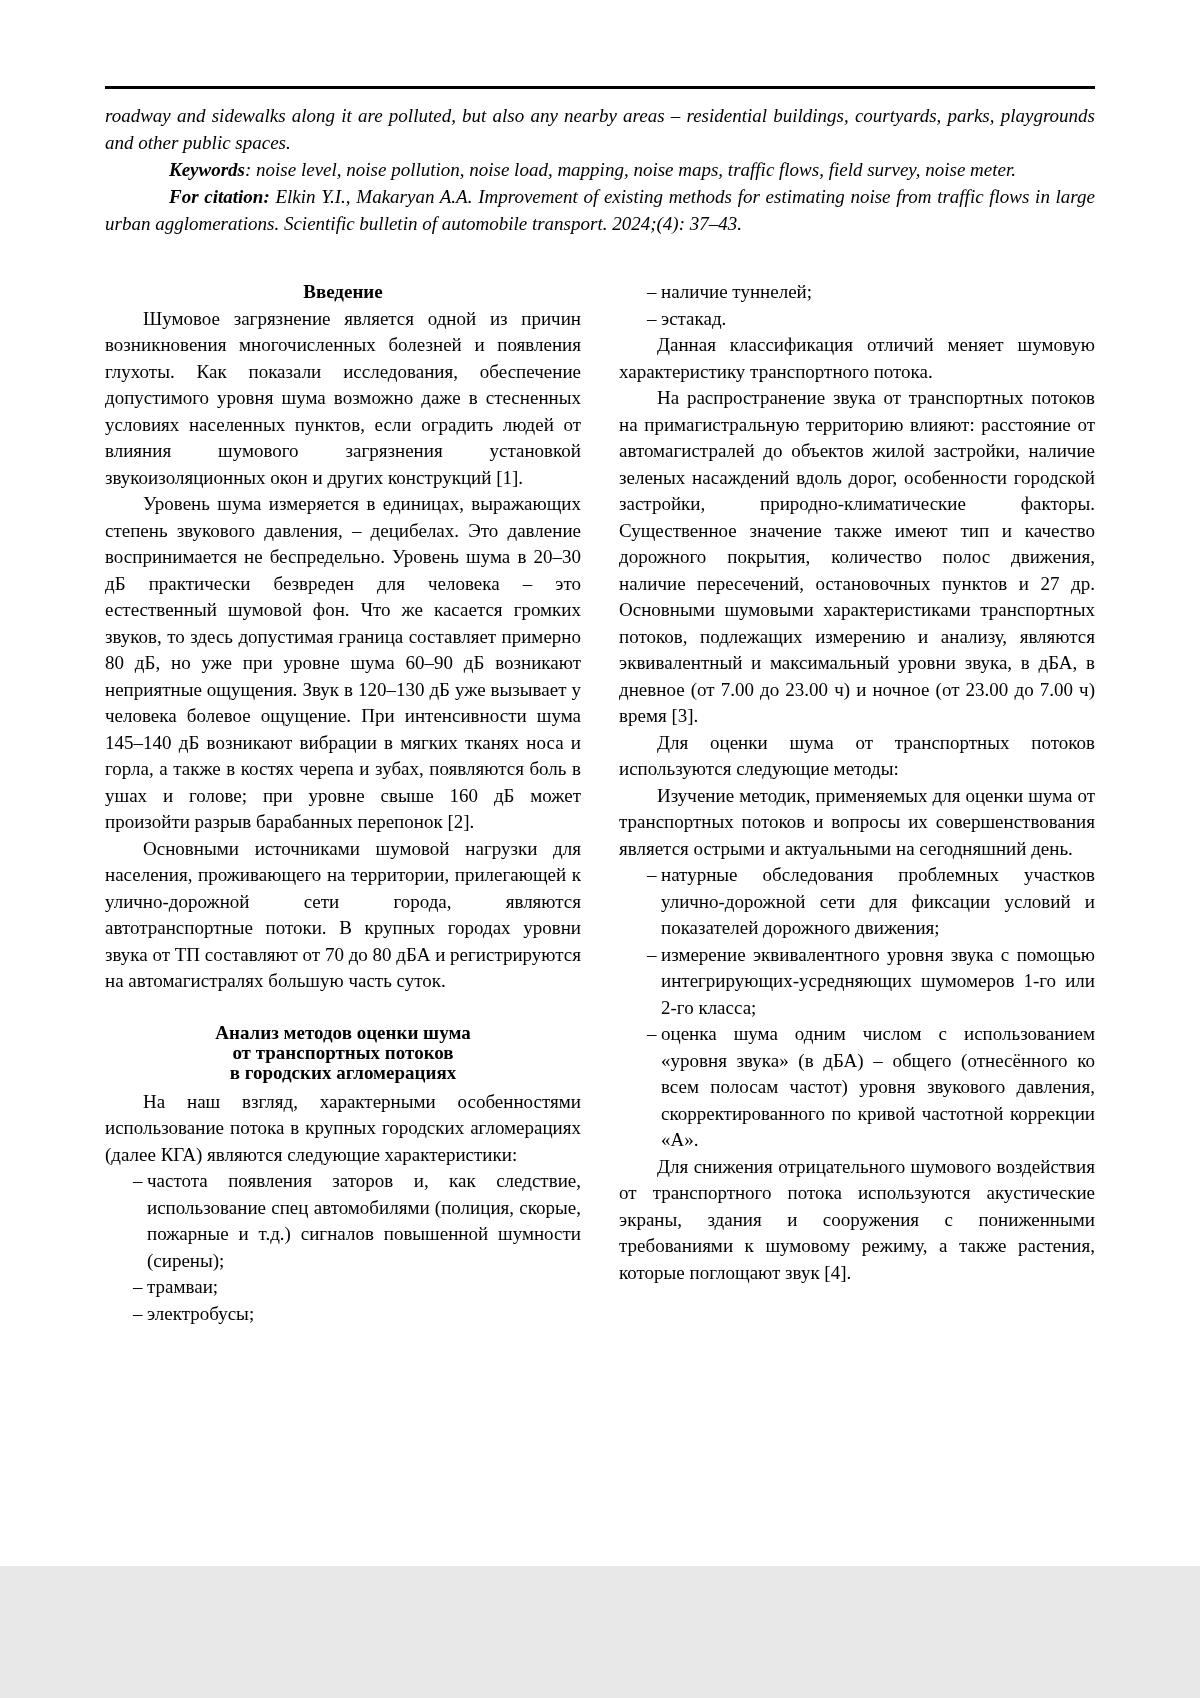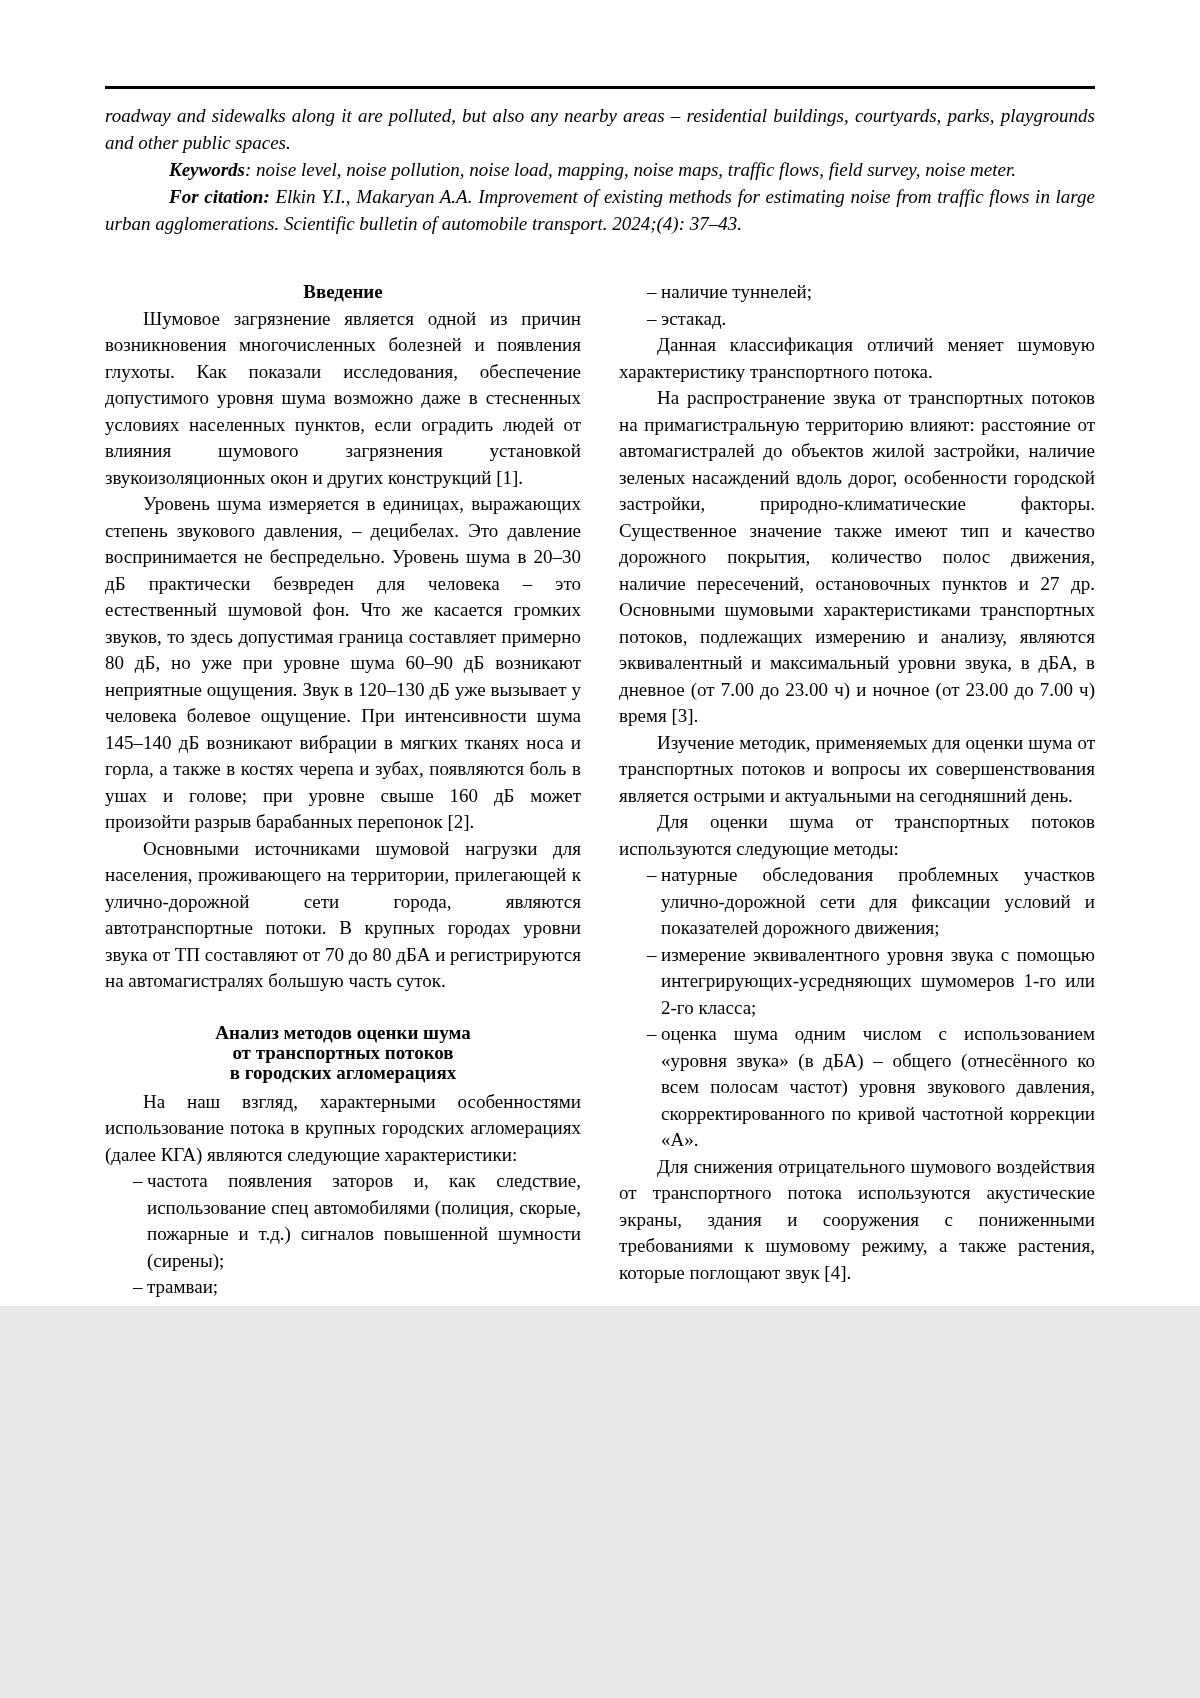--- a/index.html
+++ b/index.html
@@ -1,19 +1,19 @@
 <!DOCTYPE html>
 <html lang="ru"><head>
 <meta charset="utf-8">
 <style>
   * { margin: 0; padding: 0; box-sizing: border-box; }
   html, body { background: #e8e8e8; }
   .page {
     width: 1200px;
-    height: 1306px;
+    height: 1566px;
     margin: 0 auto;
     background: #ffffff;
     position: relative;
     font-family: "Liberation Serif", serif;
     color: #000;
     padding: 86px 105px 0 105px;
     overflow: hidden;
   }
   .top-rule {
     border-top: 3px solid #000;
@@ -122,22 +122,22 @@
         <span class="marker">–</span>
         <div class="li-text">наличие туннелей;</div>
       </div>
       <div class="li">
         <span class="marker">–</span>
         <div class="li-text">эстакад.</div>
       </div>
 
       <p class="ind">Данная классификация отличий меняет шумовую характеристику транспортного потока.</p>
       <p class="ind">На распространение звука от транспортных потоков на примагистральную территорию влияют: расстояние от автомагистралей до объектов жилой застройки, наличие зеленых насаждений вдоль дорог, особенности городской застройки, природно-климатические факторы. Существенное значение также имеют тип и качество дорожного покрытия, количество полос движения, наличие пересечений, остановочных пунктов и 27 др. Основными шумовыми характеристиками транспортных потоков, подлежащих измерению и анализу, являются эквивалентный и максимальный уровни звука, в дБА, в дневное (от 7.00 до 23.00 ч) и ночное (от 23.00 до 7.00 ч) время [3].</p>
+      <p class="ind">Для оценки шума от транспортных потоков используются следующие методы:</p>
       <p class="ind">Изучение методик, применяемых для оценки шума от транспортных потоков и вопросы их совершенствования является острыми и актуальными на сегодняшний день.</p>
-      <p class="ind">Для оценки шума от транспортных потоков используются следующие методы:</p>
 
       <div class="li">
         <span class="marker">–</span>
         <div class="li-text">натурные обследования проблемных участков улично-дорожной сети для фиксации условий и показателей дорожного движения;</div>
       </div>
       <div class="li">
         <span class="marker">–</span>
         <div class="li-text">измерение эквивалентного уровня звука с помощью интегрирующих-усредняющих шумомеров 1-го или 2-го класса;</div>
       </div>
       <div class="li">

